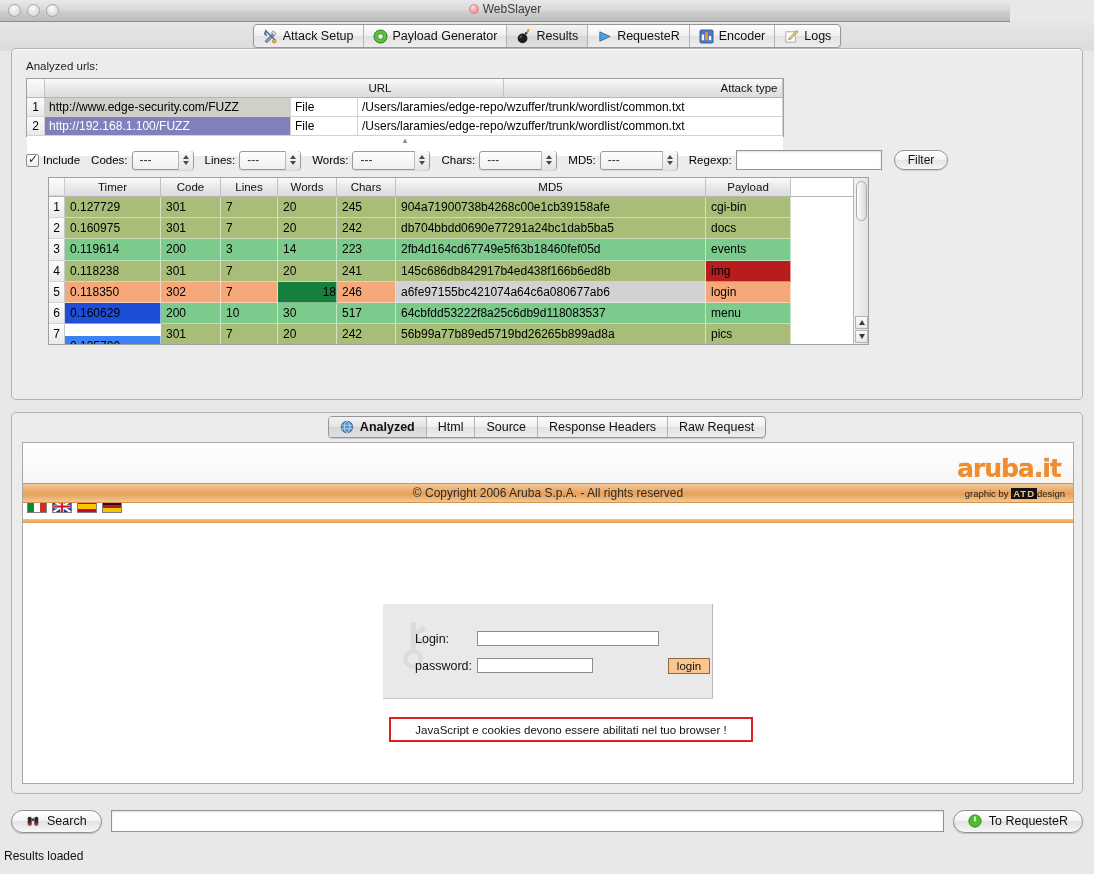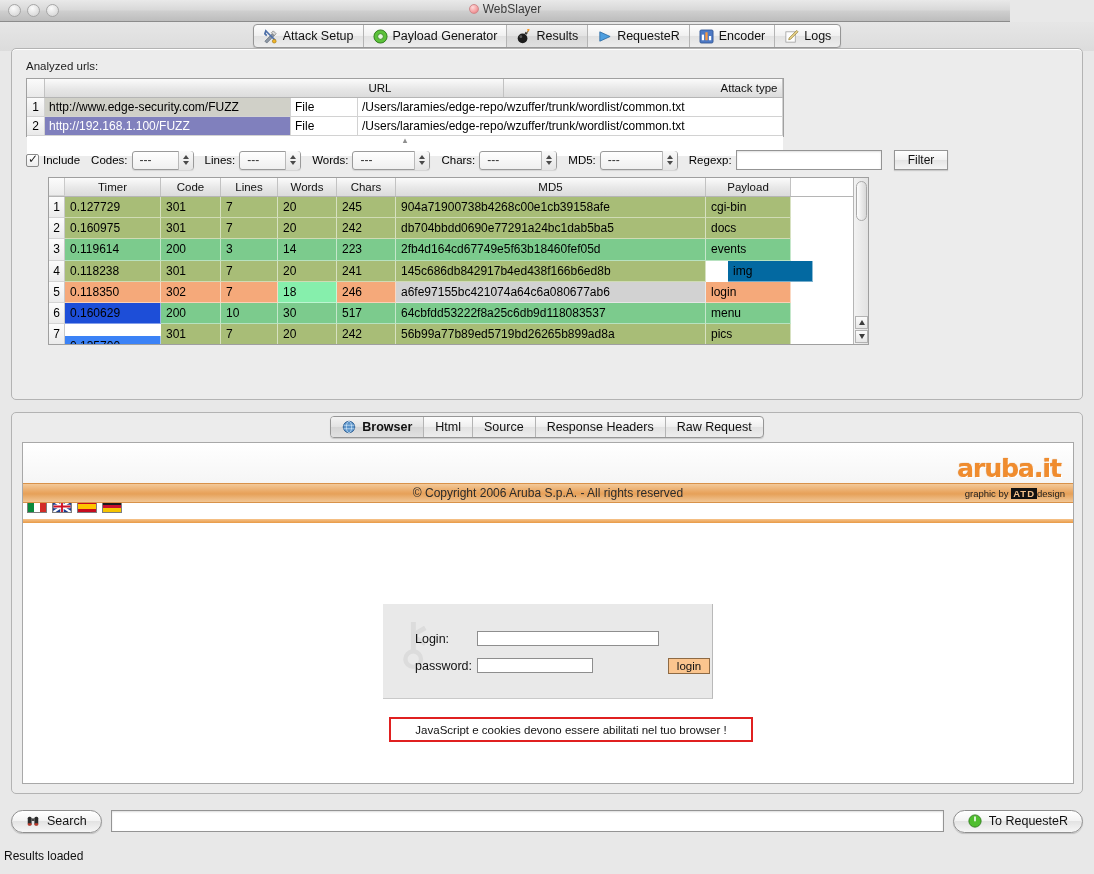--- a/index.html
+++ b/index.html
@@ -115,21 +115,21 @@
     border-left:1px solid #b9b9b9; border-radius:0 3px 3px 0;
     display:flex; flex-direction:column; align-items:center; justify-content:center; gap:2px;
   }
   .arrows i{ display:block; width:0; height:0; border-left:3px solid transparent;
     border-right:3px solid transparent; }
   .arrows i.up{ border-bottom:4px solid #4a4a4a; }
   .arrows i.dn{ border-top:4px solid #4a4a4a; }
   .regexp{ width:146px; height:20px; border:1px solid #949494;
     background:#fff; box-shadow:inset 0 1px 2px rgba(0,0,0,.13); }
   .btn-cap{
-    height:20px; padding:0 13px; border:1px solid #959595; border-radius:0;
+    height:20px; padding:0 13px; border:1px solid #959595; border-radius:10px;
     background:linear-gradient(to bottom,#ffffff,#f2f2f2 48%,#e4e4e4 50%,#f4f4f4);
     font-size:12px; line-height:18px; color:#111; display:inline-flex; align-items:center;
     box-shadow:0 1px 1px rgba(0,0,0,.14);
   }
 
   
   .resbox{ position:absolute; left:36px; top:128px; width:821px; height:168px;
     border:1px solid #9f9f9f; background:#fff; display:flex; }
   .restbl{ flex:1 1 auto; overflow:hidden; }
   .reshdr{ display:flex; height:19px;
@@ -447,29 +447,29 @@
             <div class="r-rest"></div>
           </div>
           <div class="resrow">
             <div class="r-num">4</div>
             <div class="r-timer" style="background: rgb(168, 189, 119);">0.118238</div>
             <div class="r-code" style="background: rgb(168, 189, 119);">301</div>
             <div class="r-lines" style="background: rgb(168, 189, 119);">7</div>
             <div class="r-words" style="background: rgb(168, 189, 119);">20</div>
             <div class="r-chars" style="background: rgb(168, 189, 119);">241</div>
             <div class="r-md5" style="background: rgb(168, 189, 119);">145c686db842917b4ed438f166b6ed8b</div>
-            <div class="r-pl" style="background: #0369a1; margin-left: 22px;">img</div>
+            <div class="r-pl" style="background: #b91c1c;">img</div>
             <div class="r-rest"></div>
           </div>
           <div class="resrow">
             <div class="r-num">5</div>
             <div class="r-timer" style="background: rgb(245, 169, 122);">0.118350</div>
             <div class="r-code" style="background: rgb(245, 169, 122);">302</div>
             <div class="r-lines" style="background: rgb(245, 169, 122);">7</div>
-            <div class="r-words" style="background: #86efac;">18</div>
+            <div class="r-words" style="background: #15803d; text-align: right;">18</div>
             <div class="r-chars" style="background: rgb(245, 169, 122);">246</div>
             <div class="r-md5" style="background: rgb(210, 210, 210);">a6fe97155bc421074a64c6a080677ab6</div>
             <div class="r-pl" style="background: rgb(245, 169, 122);">login</div>
             <div class="r-rest"></div>
           </div>
           <div class="resrow">
             <div class="r-num">6</div>
             <div class="r-timer" style="background: #1d4ed8;">0.160629</div>
             <div class="r-code" style="background: rgb(124, 203, 141);">200</div>
             <div class="r-lines" style="background: rgb(124, 203, 141);">10</div>
@@ -508,21 +508,21 @@
   <div class="btabzone">
     <div class="btabs">
       <div class="btab sel">
         <span class="ico">
           <svg viewBox="0 0 16 16" width="14" height="14">
             <circle cx="8" cy="8" r="6.6" fill="#5a93c9" stroke="#2e5e91" stroke-width="1"></circle>
             <ellipse cx="8" cy="8" rx="3" ry="6.6" fill="none" stroke="#dff0ff" stroke-width="0.7"></ellipse>
             <path d="M1.6 6 H14.4 M1.6 10 H14.4" stroke="#dff0ff" stroke-width="0.7" fill="none"></path>
           </svg>
         </span>
-        <span>Browser</span>
+        <span>Analyzed</span>
       </div>
       <div class="btab">
         <span>Html</span>
       </div>
       <div class="btab">
         <span>Source</span>
       </div>
       <div class="btab">
         <span>Response Headers</span>
       </div>

